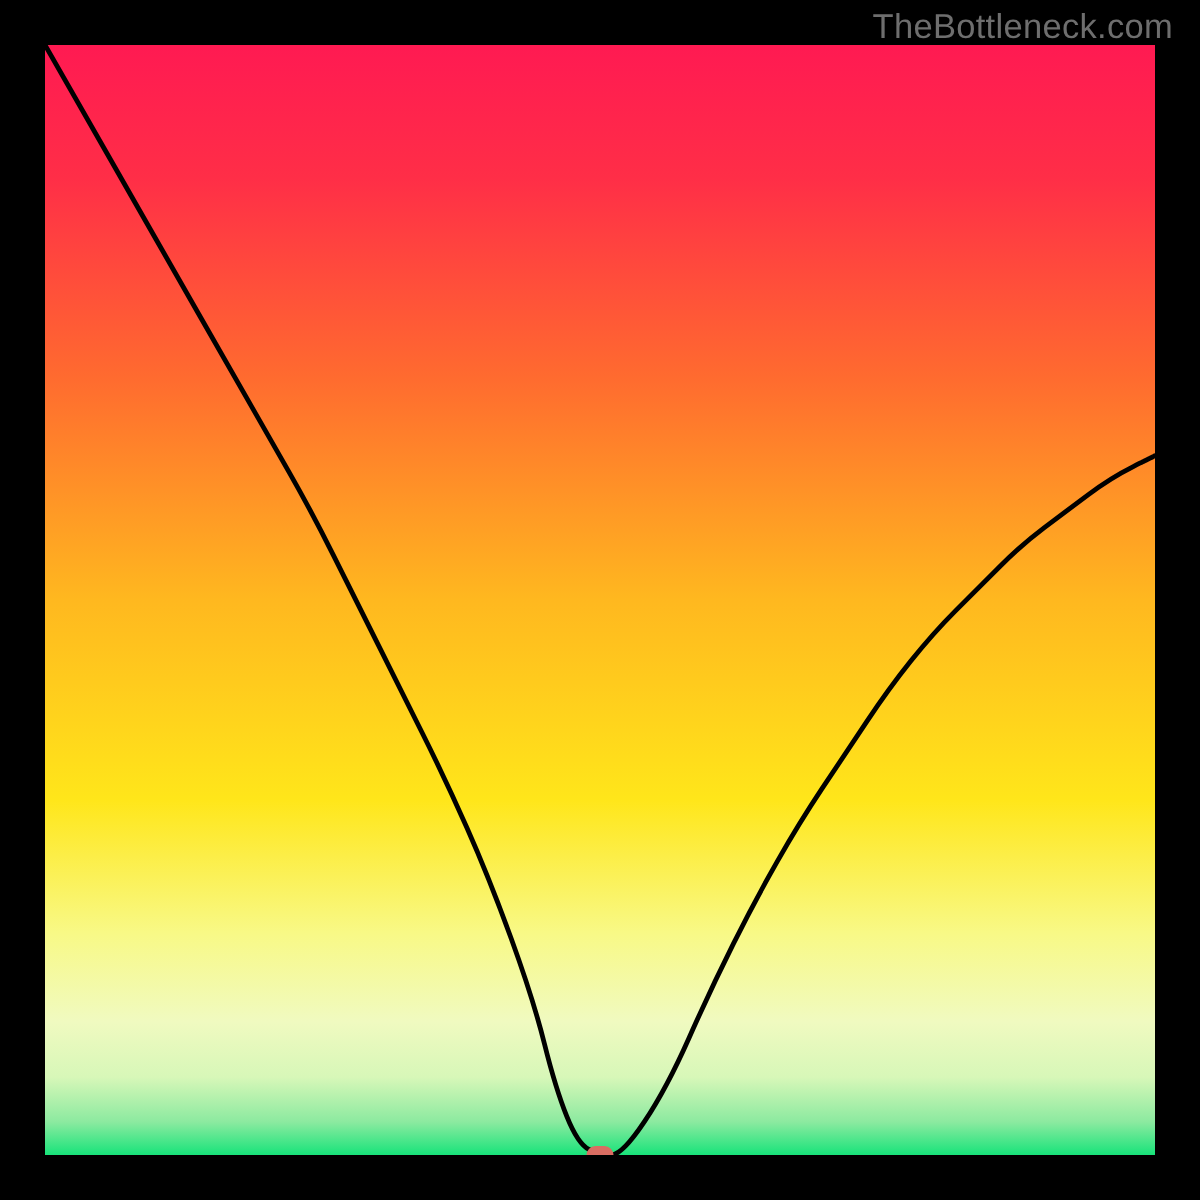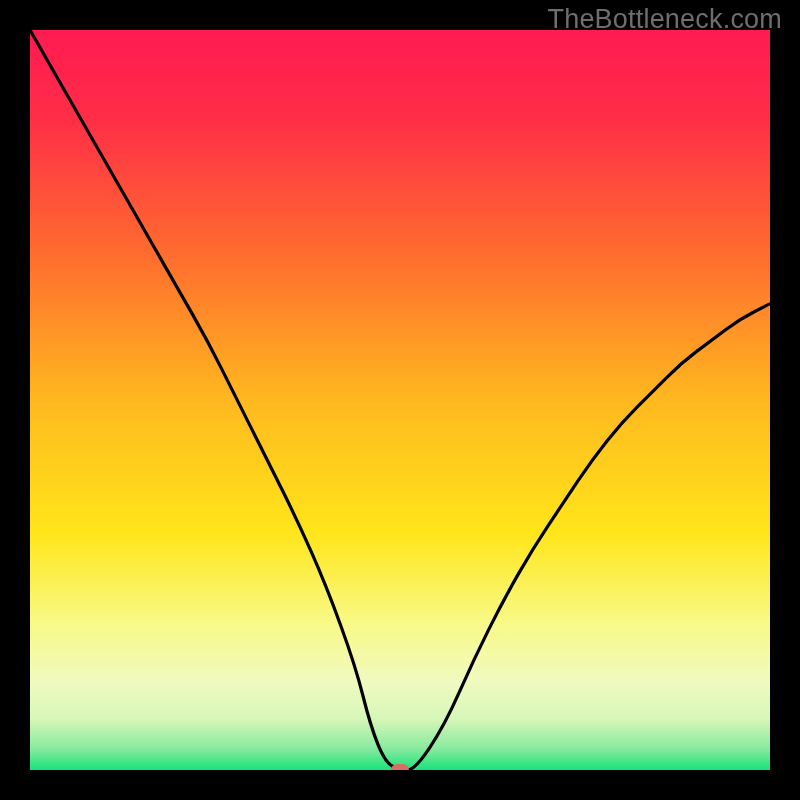--- a/index.html
+++ b/index.html
@@ -39,21 +39,21 @@
     width: 18px;
     height: 12px;
     border-radius: 6px;
     transform: translate(-50%, -50%);
   }
   .watermark {
     position: absolute;
     top: 4px;
     right: 18px;
     font-family: Arial, Helvetica, sans-serif;
-    font-size: 27px;
+    font-size: 23px;
     color: #6e6e6e;
     letter-spacing: 0.2px;
     user-select: none;
   }
 </style>
 </head>
 <body>
 
 <div class="frame">
 

